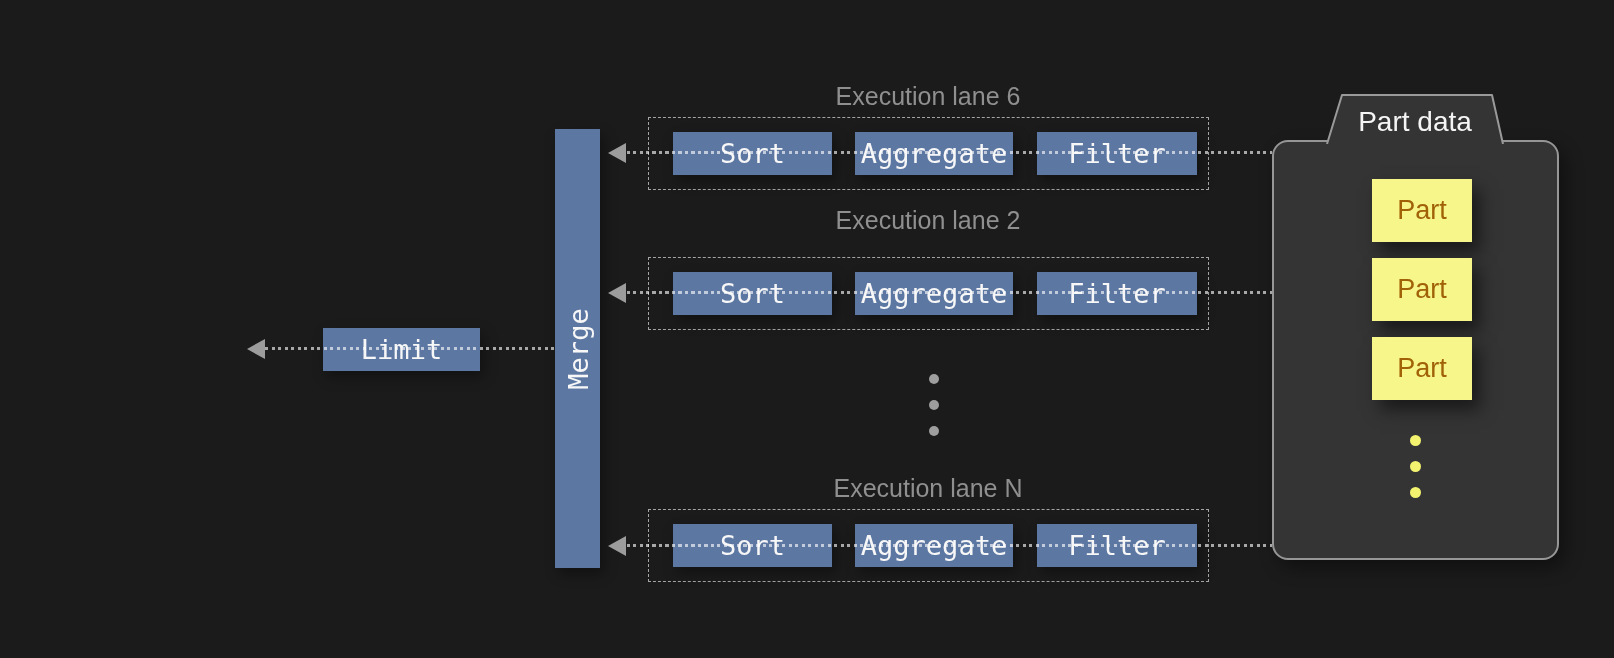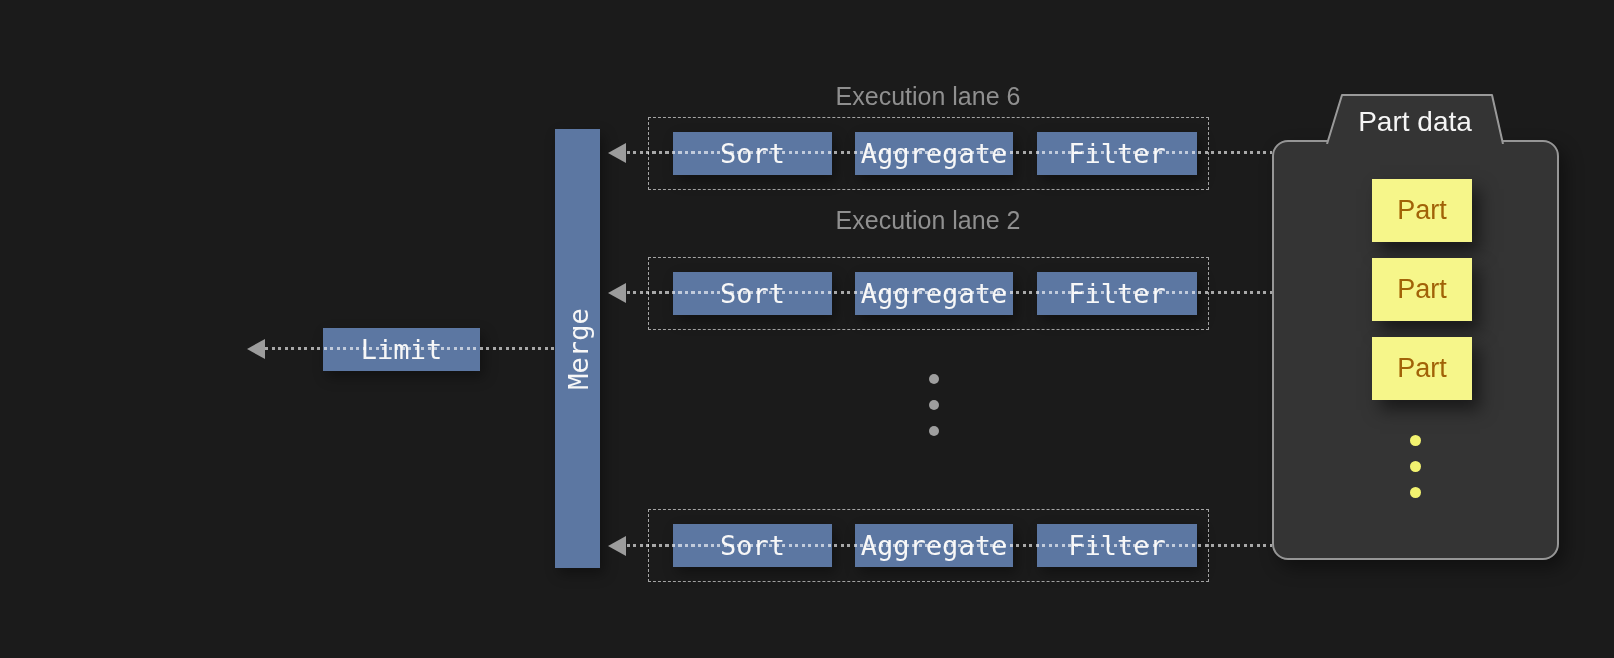--- a/index.html
+++ b/index.html
@@ -131,20 +131,21 @@
   <div class="abs op-box" style="left:1037px;top:272px;width:160px;height:43px;line-height:43px;">
     <span>Filter</span>
   </div>
   <div class="abs dotline" style="left:620px;top:291px;width:652px;"></div>
   <div class="abs arrow-left" style="left:608px;top:283px;"></div>
 
   <div class="abs dot-gray" style="left:929px;top:374px;"></div>
   <div class="abs dot-gray" style="left:929px;top:400px;"></div>
   <div class="abs dot-gray" style="left:929px;top:426px;"></div>
 
+  <div class="abs lane-label" style="left:728px;top:474px;width:400px;">Execution lane N</div>
   <div class="abs lane-frame" style="top:509px;"></div>
   <div class="abs op-box" style="left:673px;top:524px;width:159px;height:43px;line-height:43px;">
     <span>Sort</span>
   </div>
   <div class="abs op-box" style="left:855px;top:524px;width:158px;height:43px;line-height:43px;">
     <span>Aggregate</span>
   </div>
   <div class="abs op-box" style="left:1037px;top:524px;width:160px;height:43px;line-height:43px;">
     <span>Filter</span>
   </div>

